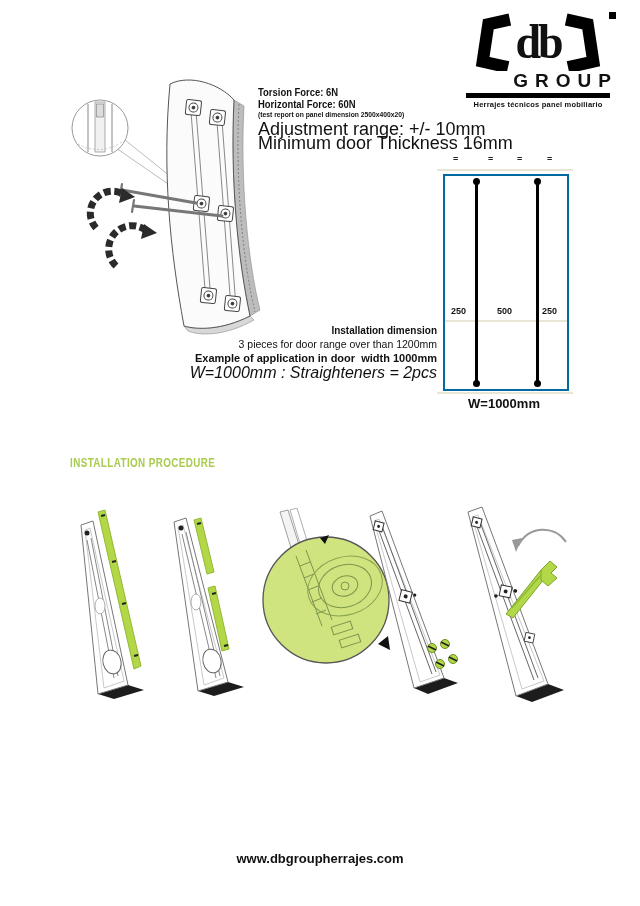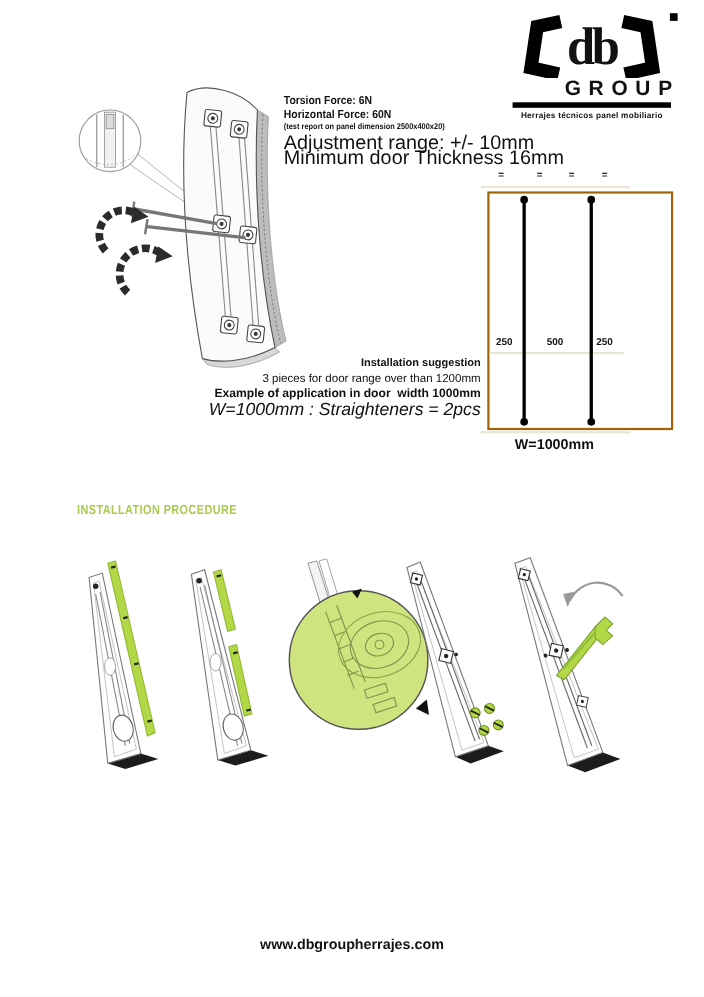--- a/index.html
+++ b/index.html
@@ -19,21 +19,21 @@
   .specs{position:absolute;left:258px;top:86px;width:200px;}
   .cond{transform:scaleX(.9);transform-origin:left center;white-space:nowrap;}
   .spec-s{font-weight:bold;font-size:10.5px;line-height:12px;}
   .spec-t{font-weight:bold;font-size:7.5px;line-height:10px;}
   .spec-b{font-weight:normal;font-size:18px;line-height:14px;white-space:nowrap;}
 
   
   .diagram{position:absolute;left:437px;top:148px;width:136px;height:270px;}
   .eqmark{position:absolute;top:6px;font-weight:bold;font-size:9px;color:#222;}
   .faint{position:absolute;background:#e9e6d6;height:2px;}
-  .doorrect{position:absolute;left:6px;top:26px;width:122px;height:213px;border:2px solid #a16207;background:#fff;padding-left:43px;}
+  .doorrect{position:absolute;left:6px;top:26px;width:122px;height:213px;border:2px solid #0369a1;background:#fff;}
   .sbar{position:absolute;top:5px;bottom:5px;width:3px;background:#000;}
   .sdot{position:absolute;width:7px;height:7px;border-radius:50%;background:#000;}
   .dim{position:absolute;top:130px;font-weight:bold;font-size:9px;}
   .wlabel{position:absolute;left:6px;top:248px;width:122px;text-align:center;font-weight:bold;font-size:13px;}
 
   
   .suggest{position:absolute;left:178px;top:324px;width:259px;text-align:right;}
   .sg-title{font-weight:bold;font-size:10px;line-height:13px;}
   .sg-line{font-size:10.5px;line-height:14px;}
   .sg-ex-title{font-weight:bold;font-size:11px;line-height:14px;white-space:pre;}
@@ -172,21 +172,21 @@
       <div class="sdot" style="left:89px;bottom:2px;"></div>
       <div class="dim" style="left:6px;">250</div>
       <div class="dim" style="left:52px;">500</div>
       <div class="dim" style="left:97px;">250</div>
     </div>
     <div class="faint" style="left:0;top:244px;width:136px;"></div>
     <div class="wlabel">W=1000mm</div>
   </div>
 
   <div class="suggest">
-    <div class="sg-title">Installation suggestion</div>
+    <div class="sg-title">Installation dimension</div>
     <div class="sg-line">3 pieces for door range over than 1200mm</div>
     <div class="sg-ex-title">Example of application in door  width 1000mm</div>
     <div class="sg-ex-line">W=1000mm : Straighteners = 2pcs</div>
   </div>
 
   <div class="proc-title" style="color:#a9cb4e">INSTALLATION PROCEDURE</div>
 
   <svg class="step" style="left:56px;top:500px;" width="115" height="215" viewBox="0 0 115 215">
     <polygon points="42,194 72,185 88,190 58,199" fill="#1c1c1c"></polygon>
     <polygon points="25,25 37,21 72,185 42,194" fill="#fff" stroke="#777" stroke-width="1"></polygon>

